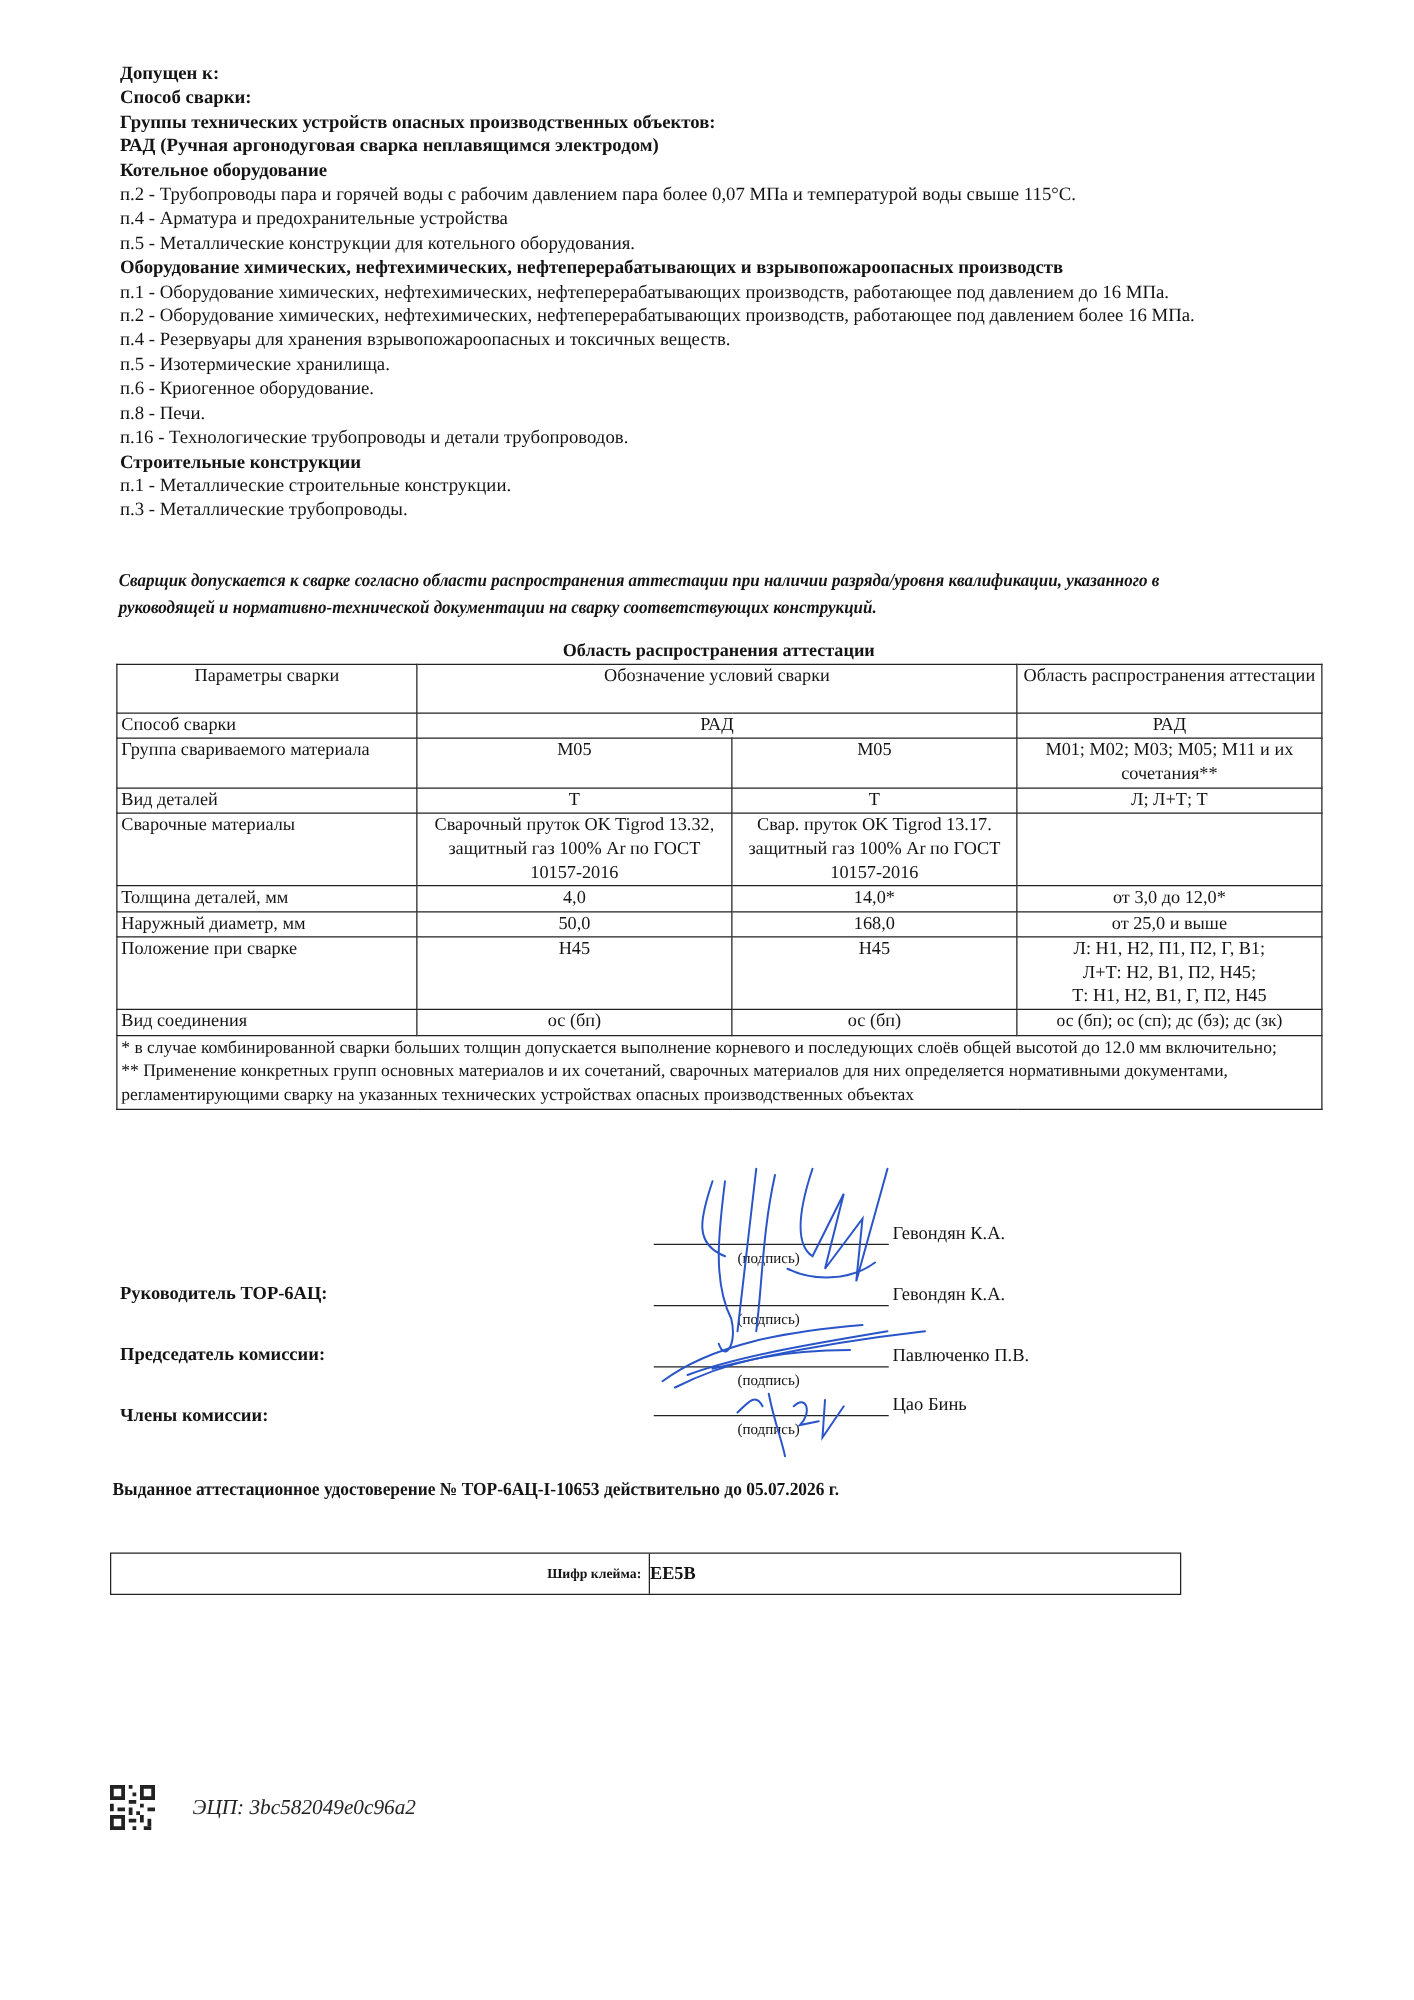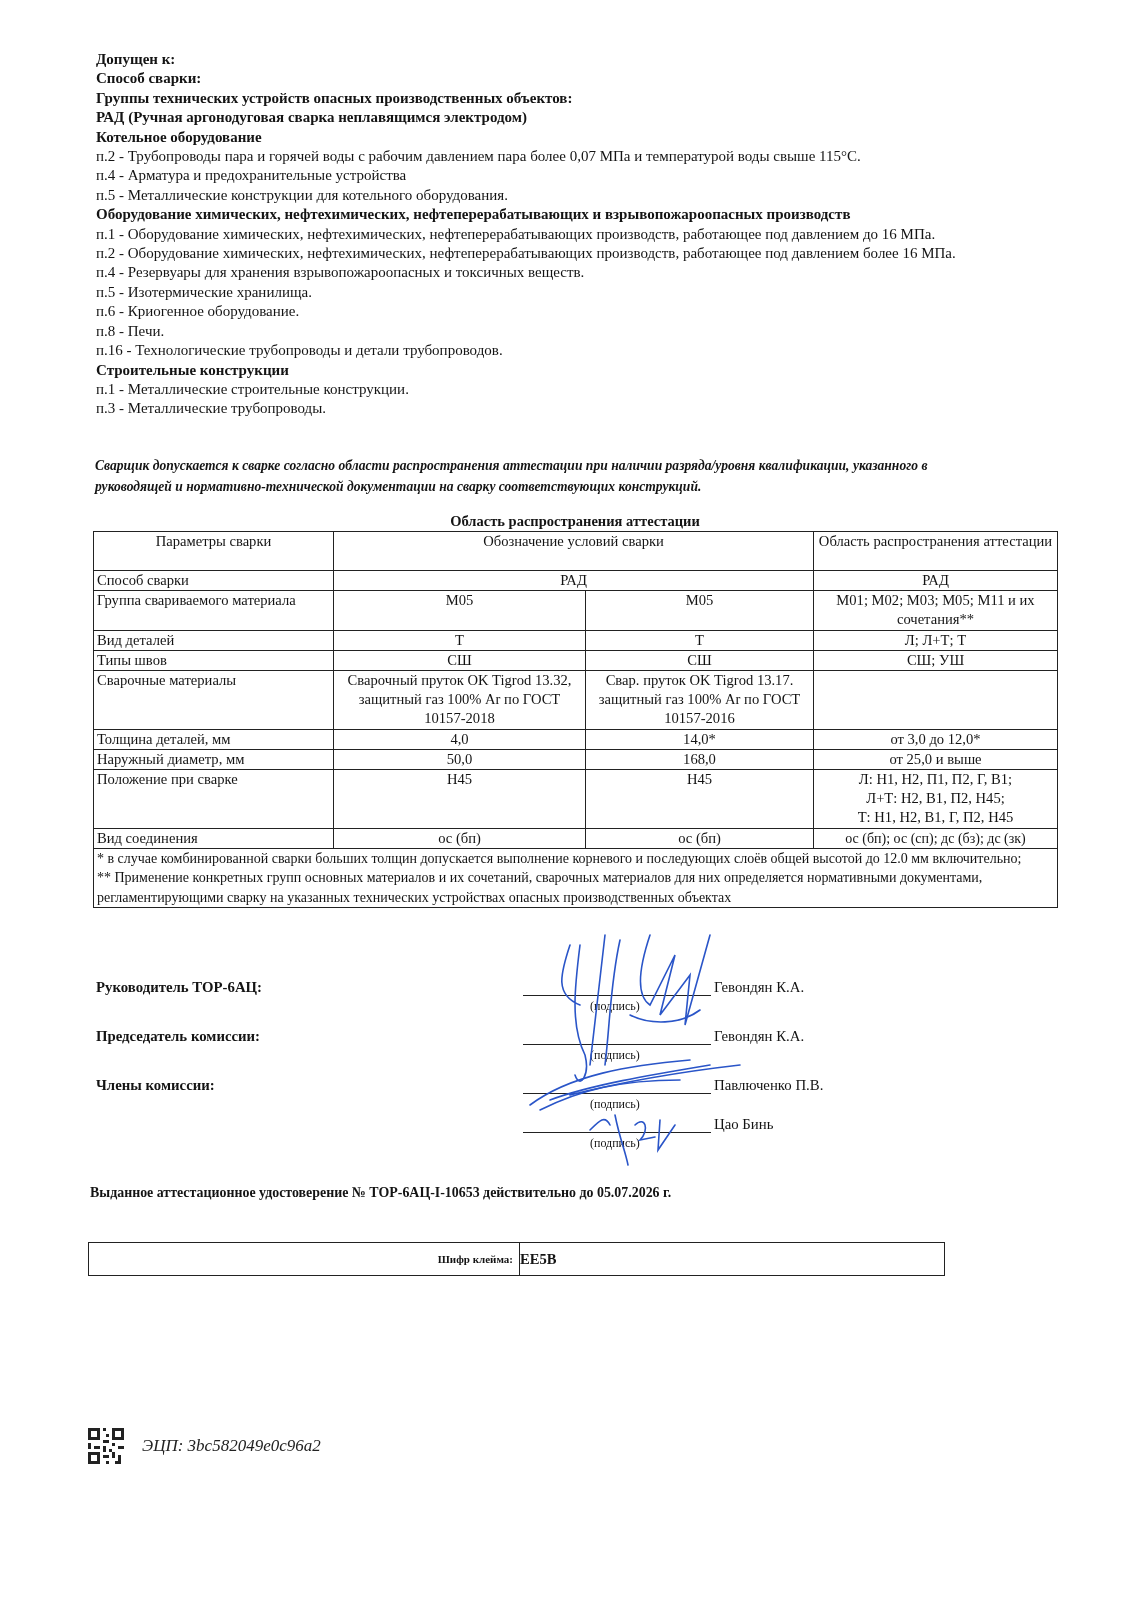--- a/index.html
+++ b/index.html
@@ -32,21 +32,21 @@
     border-collapse: collapse; table-layout: fixed; font-size: 14.6px; line-height: 19.2px;
   }
   table.scope td {
     border: 1.3px solid #222; padding: 0 3px; vertical-align: top;
   }
   table.scope td.c { text-align: center; }
   table.scope td.footnotes { font-size: 14px; line-height: 19.4px; padding: 0 2px 0 3px; }
 
   
   .sig-label {
-    position: absolute; left: 96px; font-weight: bold; font-size: 14.8px;
+    position: absolute; left: 96px; font-weight: bold; font-size: 14.8px; margin-top: 48px;
   }
   .sig-line {
     position: absolute; left: 523px; width: 188px; border-top: 1.2px solid #222;
   }
   .sig-name {
     position: absolute; left: 714px; font-size: 14.8px;
   }
   .sig-caption {
     position: absolute; left: 590px; font-size: 12px;
   }
@@ -63,21 +63,21 @@
   }
   .stamp-label {
     width: 424px; border-right: 1.3px solid #222; text-align: right; padding-right: 6px;
     font-weight: bold; font-size: 11px; line-height: 32px;
   }
   .stamp-value {
     flex: 1; font-weight: bold; font-size: 14.6px; line-height: 32px;
   }
 
   .ecp {
-    position: absolute; left: 88px; top: 1428px; display: flex; align-items: center; gap: 18px;
+    position: absolute; left: 88px; top: 1428px; display: flex; align-items: center; gap: 30px;
   }
   .qr { width: 36px; height: 36px; }
   .ecp-text { font-style: italic; font-size: 17px; color: #222; }
 </style>
 </head>
 <body>
 
 <div class="page">
 
   <div class="top-block">
@@ -132,28 +132,22 @@
       <td class="c">М05</td>
       <td class="c">М01; М02; М03; М05; М11 и их сочетания**</td>
     </tr>
     <tr>
       <td>Вид деталей</td>
       <td class="c">Т</td>
       <td class="c">Т</td>
       <td class="c">Л; Л+Т; Т</td>
     </tr>
     <tr>
-      <td>Типы швов</td>
-      <td class="c">СШ</td>
-      <td class="c">СШ</td>
-      <td class="c">СШ; УШ</td>
-    </tr>
-    <tr>
       <td>Сварочные материалы</td>
-      <td class="c" style="padding:0 12px">Сварочный пруток OK Tigrod 13.32, защитный газ 100% Ar по ГОСТ 10157-2018</td>
+      <td class="c" style="padding:0 12px">Сварочный пруток OK Tigrod 13.32, защитный газ 100% Ar по ГОСТ 10157-2016</td>
       <td class="c" style="padding:0 6px">Свар. пруток OK Tigrod 13.17. защитный газ 100% Ar по ГОСТ 10157-2016</td>
       <td class="c"></td>
     </tr>
     <tr>
       <td>Толщина деталей, мм</td>
       <td class="c">4,0</td>
       <td class="c">14,0*</td>
       <td class="c">от 3,0 до 12,0*</td>
     </tr>
     <tr>

